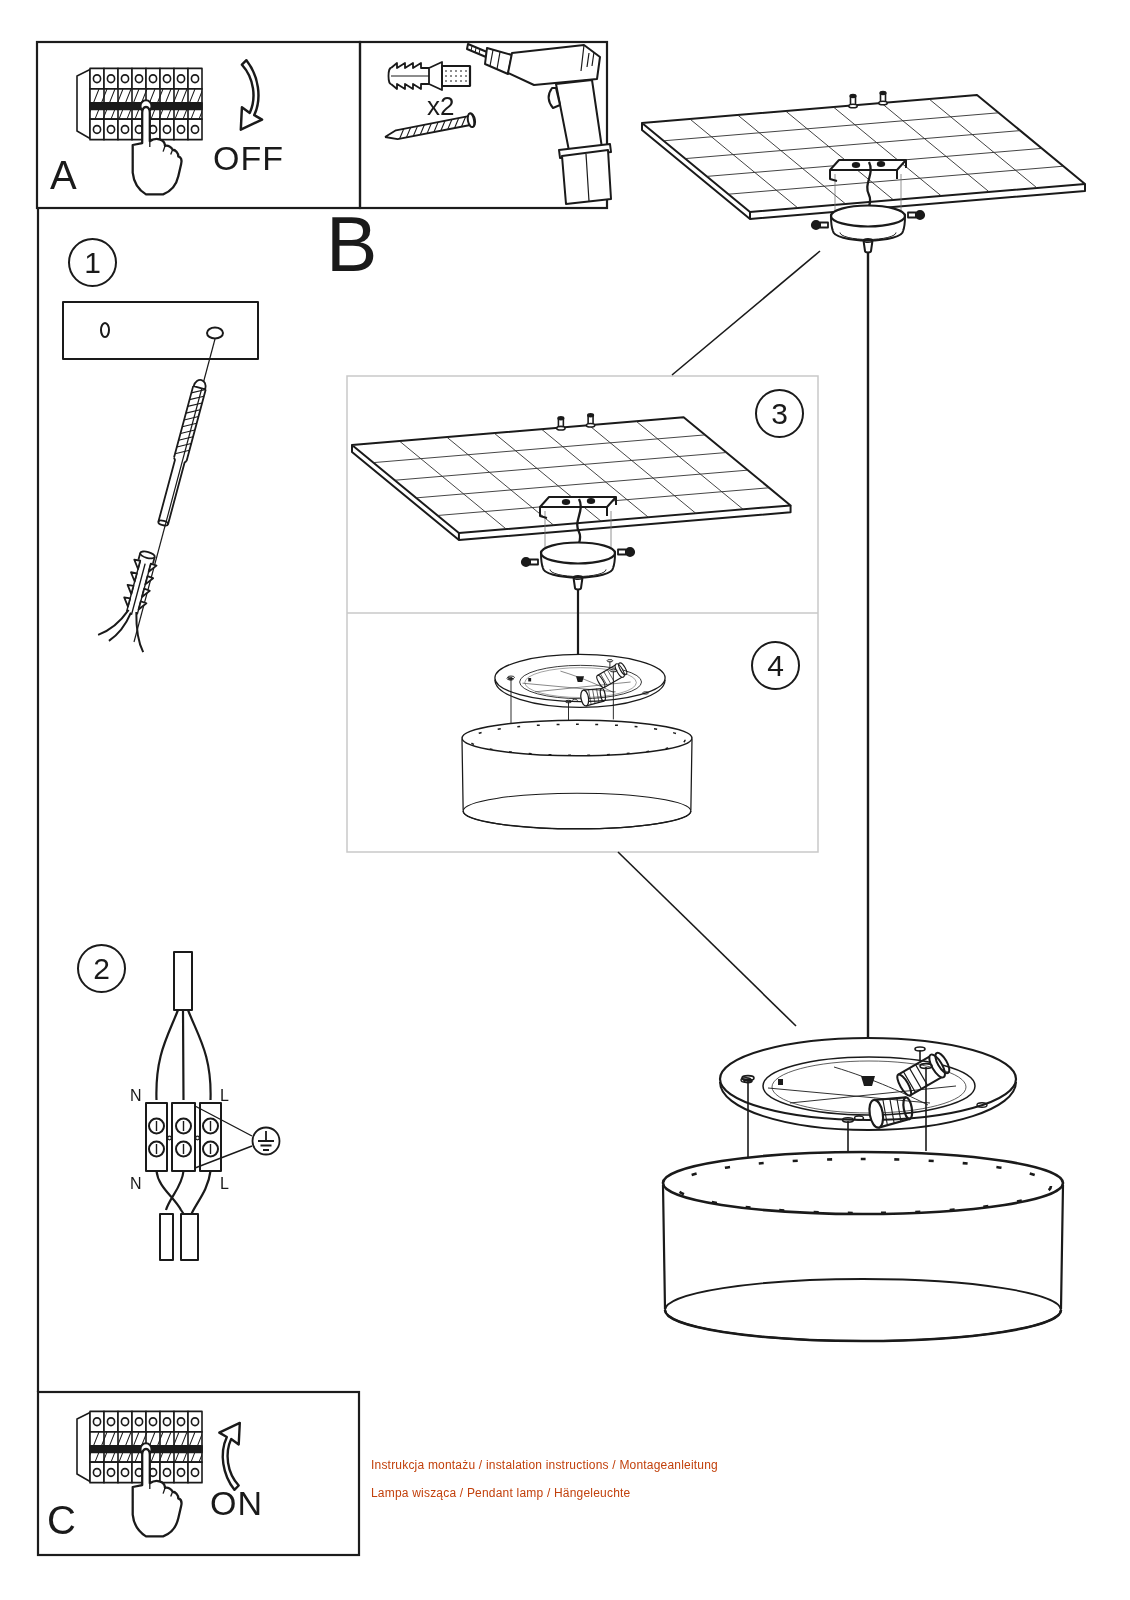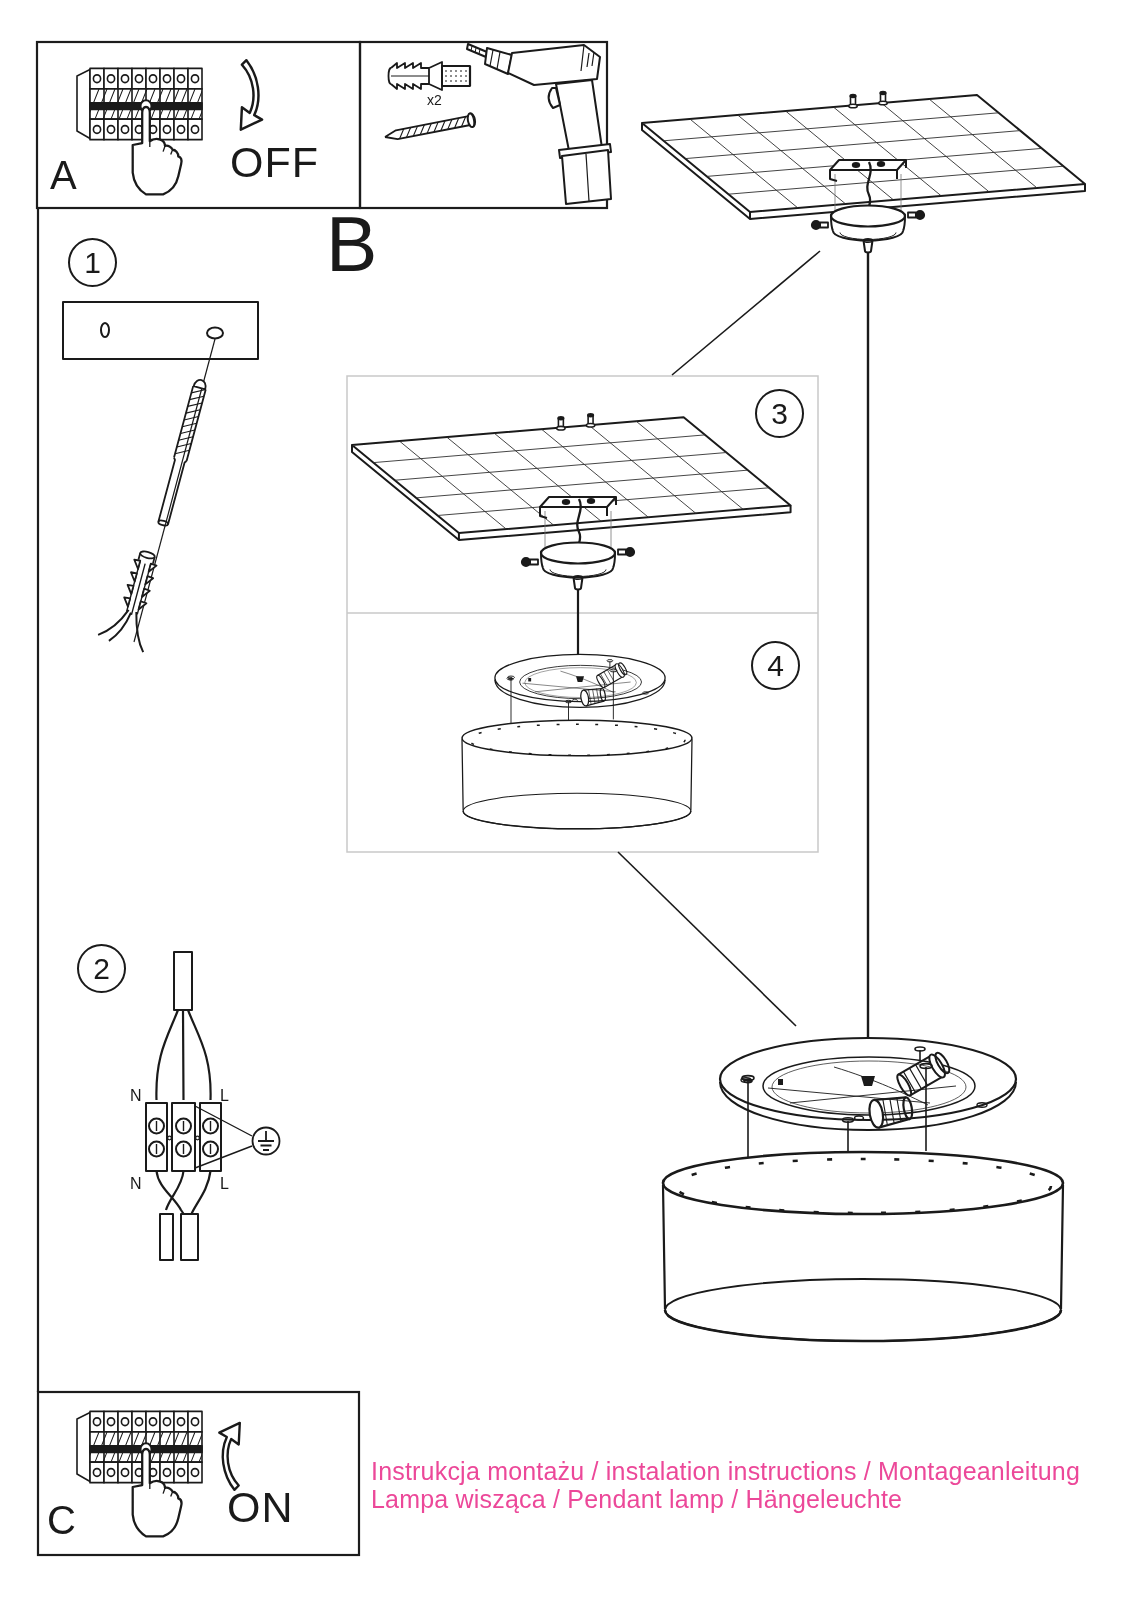--- a/index.html
+++ b/index.html
@@ -3,24 +3,24 @@
 <meta charset="utf-8">
 <style>
   html,body{margin:0;padding:0;background:#ffffff;}
   .sheet{position:relative;width:1130px;height:1600px;background:#fff;overflow:hidden;
          font-family:"Liberation Sans",sans-serif;color:#1a1a1a;}
   svg{position:absolute;left:0;top:0;}
   svg *{vector-effect:none;}
   .lbl{position:absolute;white-space:nowrap;color:#1a1a1a;line-height:1;}
   .big-letter{font-size:40px;}
   .huge-letter{font-size:77px;}
-  .switch-word{font-size:43px;letter-spacing:1px;margin-left:17px;}
-  .qty{font-size:14px;}
+  .switch-word{font-size:34px;letter-spacing:1px;}
+  .qty{font-size:26px;}
   .wire-lbl{font-size:16px;}
-  .caption{font-size:25px;color:#ec4899;letter-spacing:.2px;}
+  .caption{font-size:12px;color:#c2410c;letter-spacing:.2px;}
   .circled{position:absolute;width:45px;height:45px;border:2.5px solid #1a1a1a;border-radius:50%;
            display:flex;align-items:center;justify-content:center;font-size:30px;background:#fff;}
 </style>
 </head>
 <body>
 
 <div class="sheet">
 
 <svg width="1130" height="1600" viewBox="0 0 1130 1600">
   <defs>

